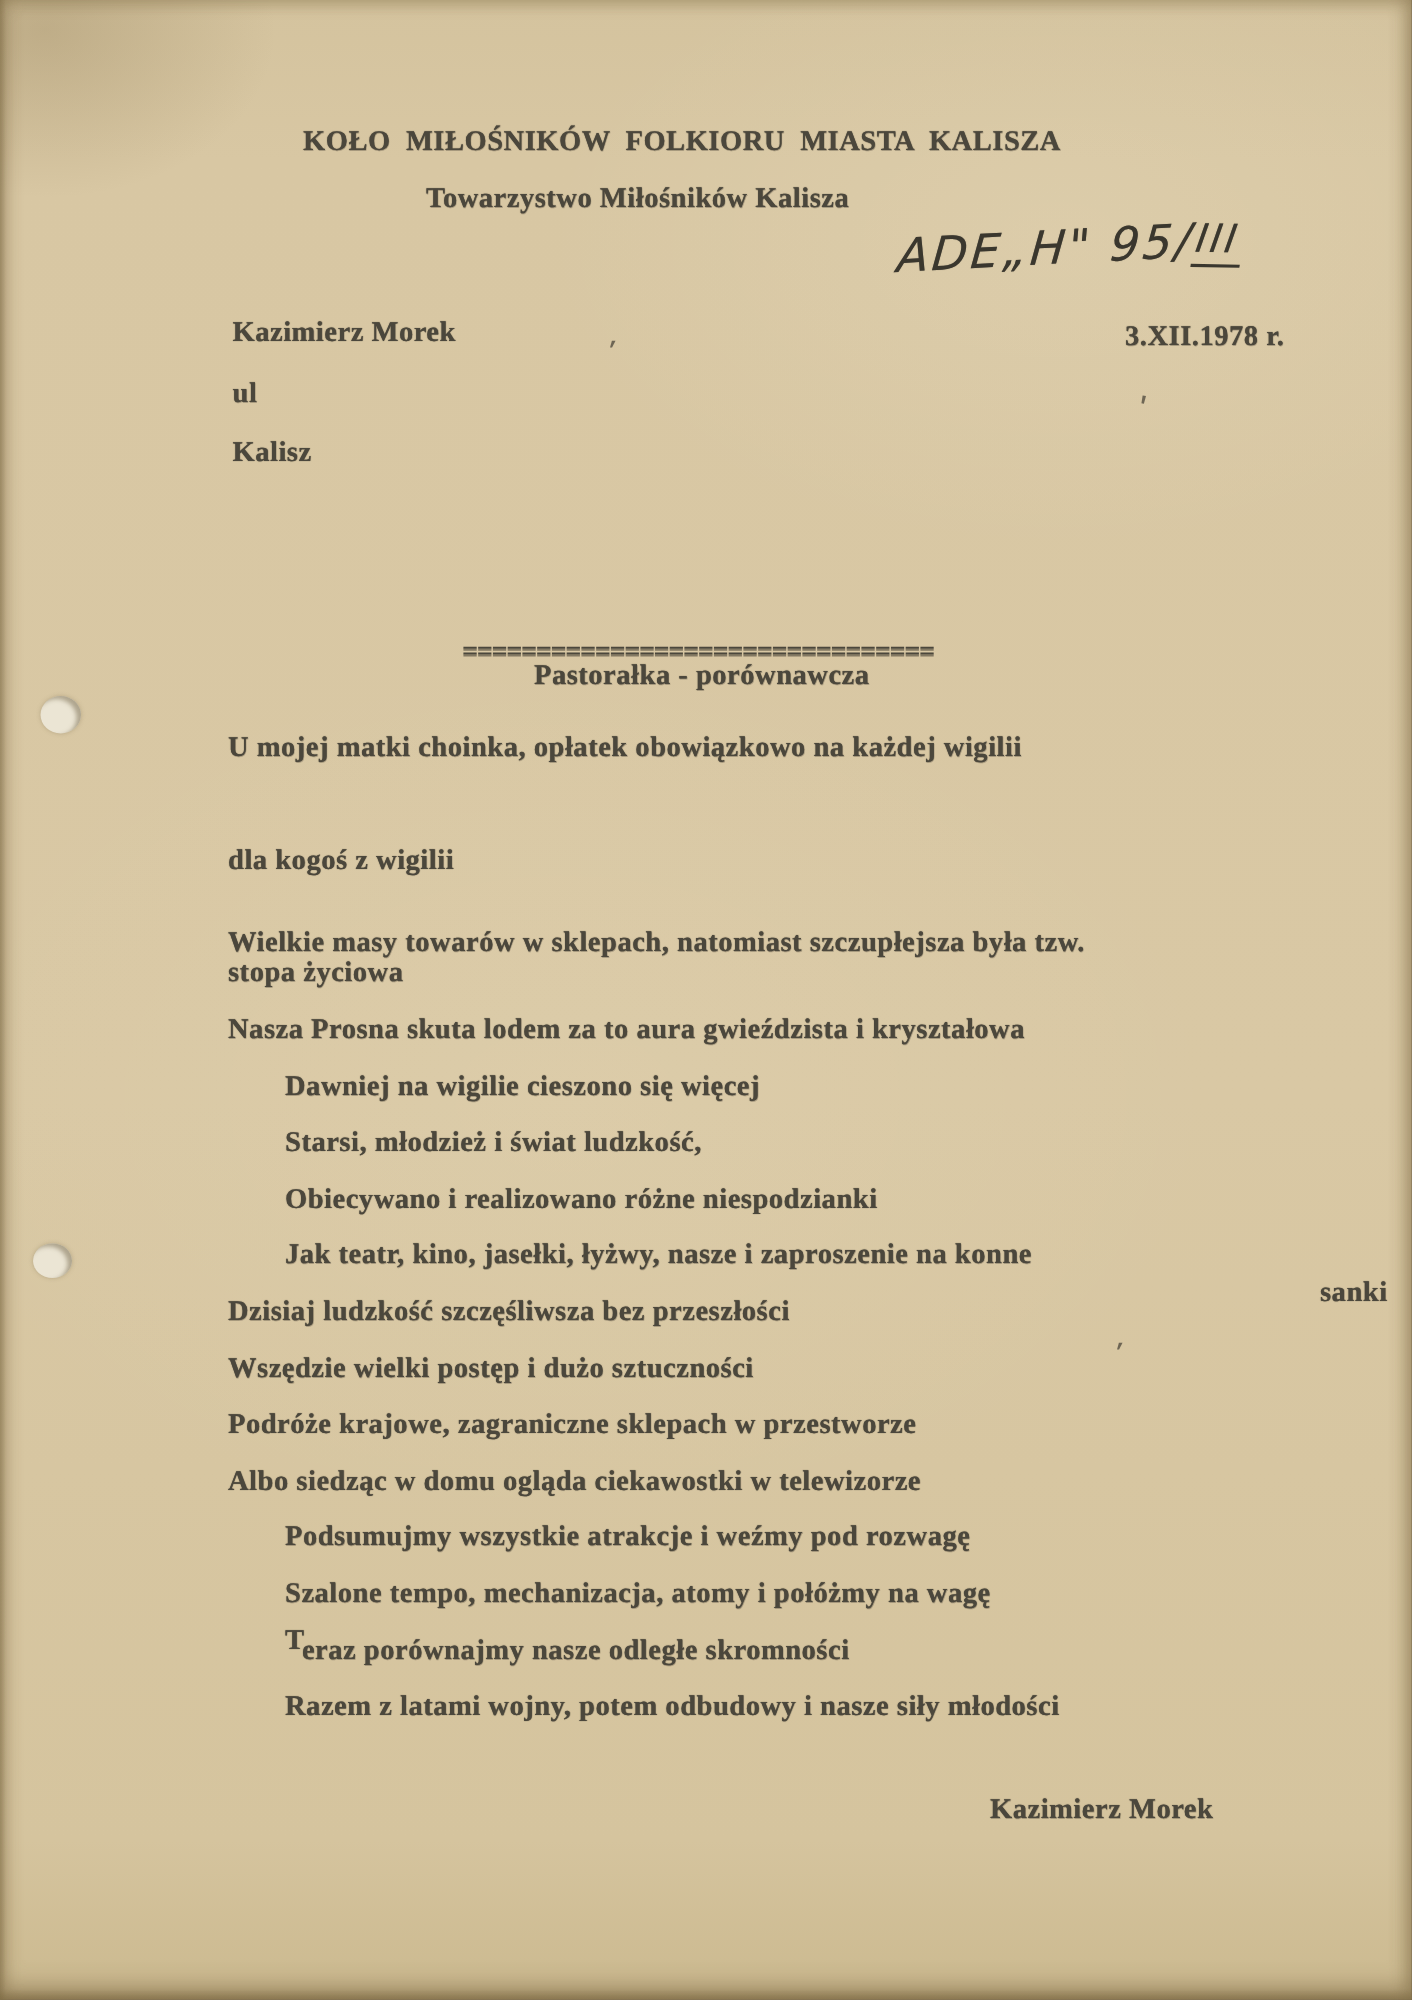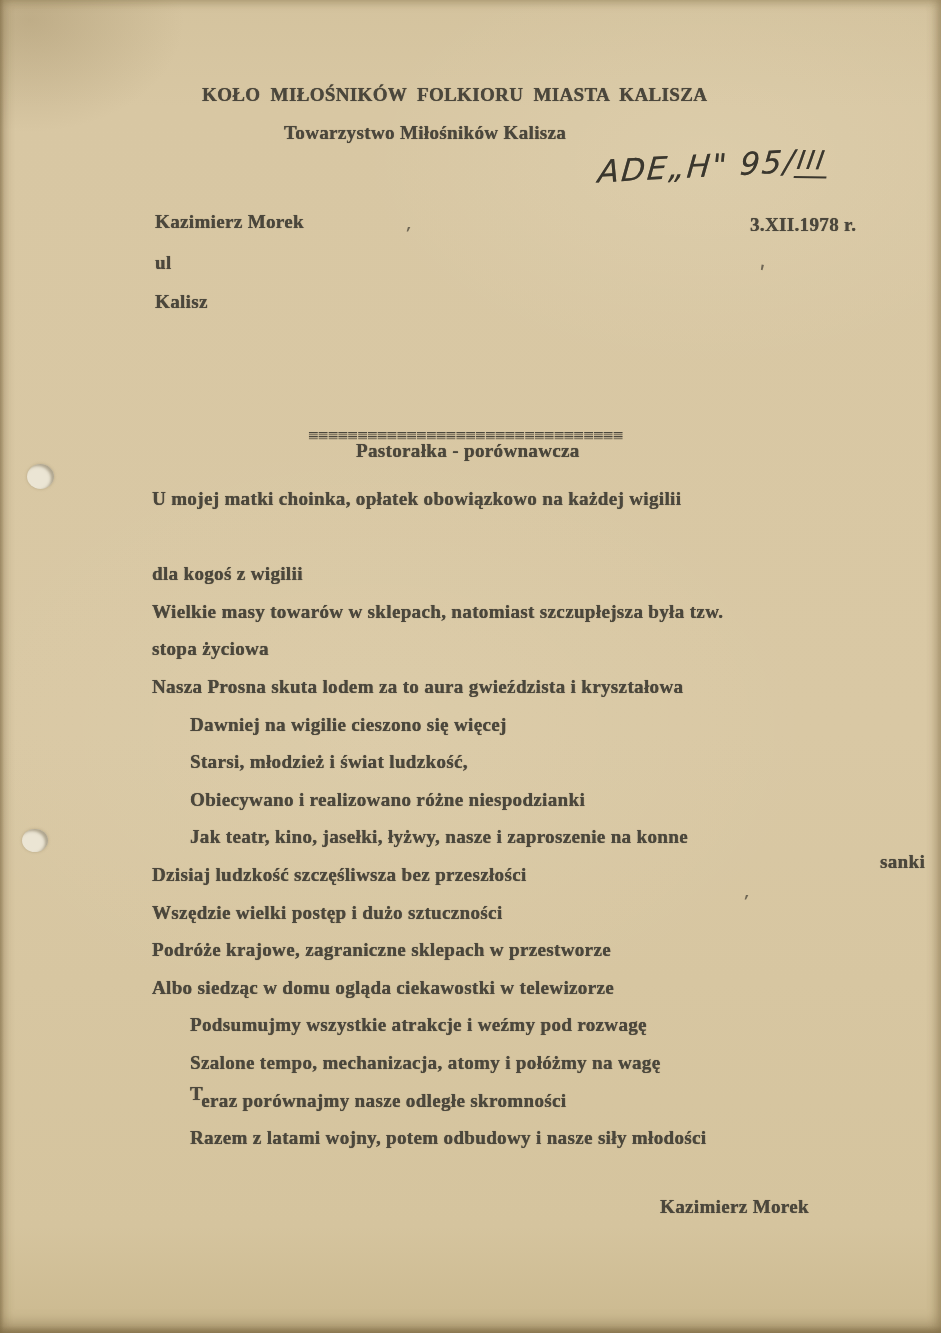--- a/index.html
+++ b/index.html
@@ -102,21 +102,21 @@
   <div class="tw date">3.XII.1978 r.</div>
   <div class="tw sender-street">ul</div>
   <div class="tw sender-city">Kalisz</div>
 
   <div class="tw title">Pastorałka - porównawcza</div>
   <div class="tw title-underline">================================</div>
 
   <div class="body-block">
     <div class="tw line" style="top:0px">U mojej matki choinka, opłatek obowiązkowo na każdej wigilii</div>
     <div class="tw line" style="top:75px">dla kogoś z wigilii</div>
-    <div class="tw line" style="top:113px">Wielkie masy towarów w sklepach, natomiast szczupłejsza była tzw.</div>
+    <div class="tw line" style="top:130px">Wielkie masy towarów w sklepach, natomiast szczupłejsza była tzw.</div>
     <div class="tw line" style="top:150px">stopa życiowa</div>
     <div class="tw line" style="top:188px">Nasza Prosna skuta lodem za to aura gwieździsta i kryształowa</div>
     <div class="tw line indent1" style="top:226px">Dawniej na wigilie cieszono się więcej</div>
     <div class="tw line indent1" style="top:263px">Starsi, młodzież i świat ludzkość,</div>
     <div class="tw line indent1" style="top:301px">Obiecywano i realizowano różne niespodzianki</div>
     <div class="tw line indent1" style="top:338px">Jak teatr, kino, jasełki, łyżwy, nasze i zaproszenie na konne</div>
     <div class="tw line" style="top:376px">Dzisiaj ludzkość szczęśliwsza bez przeszłości</div>
     <div class="tw line" style="top:414px">Wszędzie wielki postęp i dużo sztuczności</div>
     <div class="tw line" style="top:451px">Podróże krajowe, zagraniczne sklepach w przestworze</div>
     <div class="tw line" style="top:489px">Albo siedząc w domu ogląda ciekawostki w telewizorze</div>

